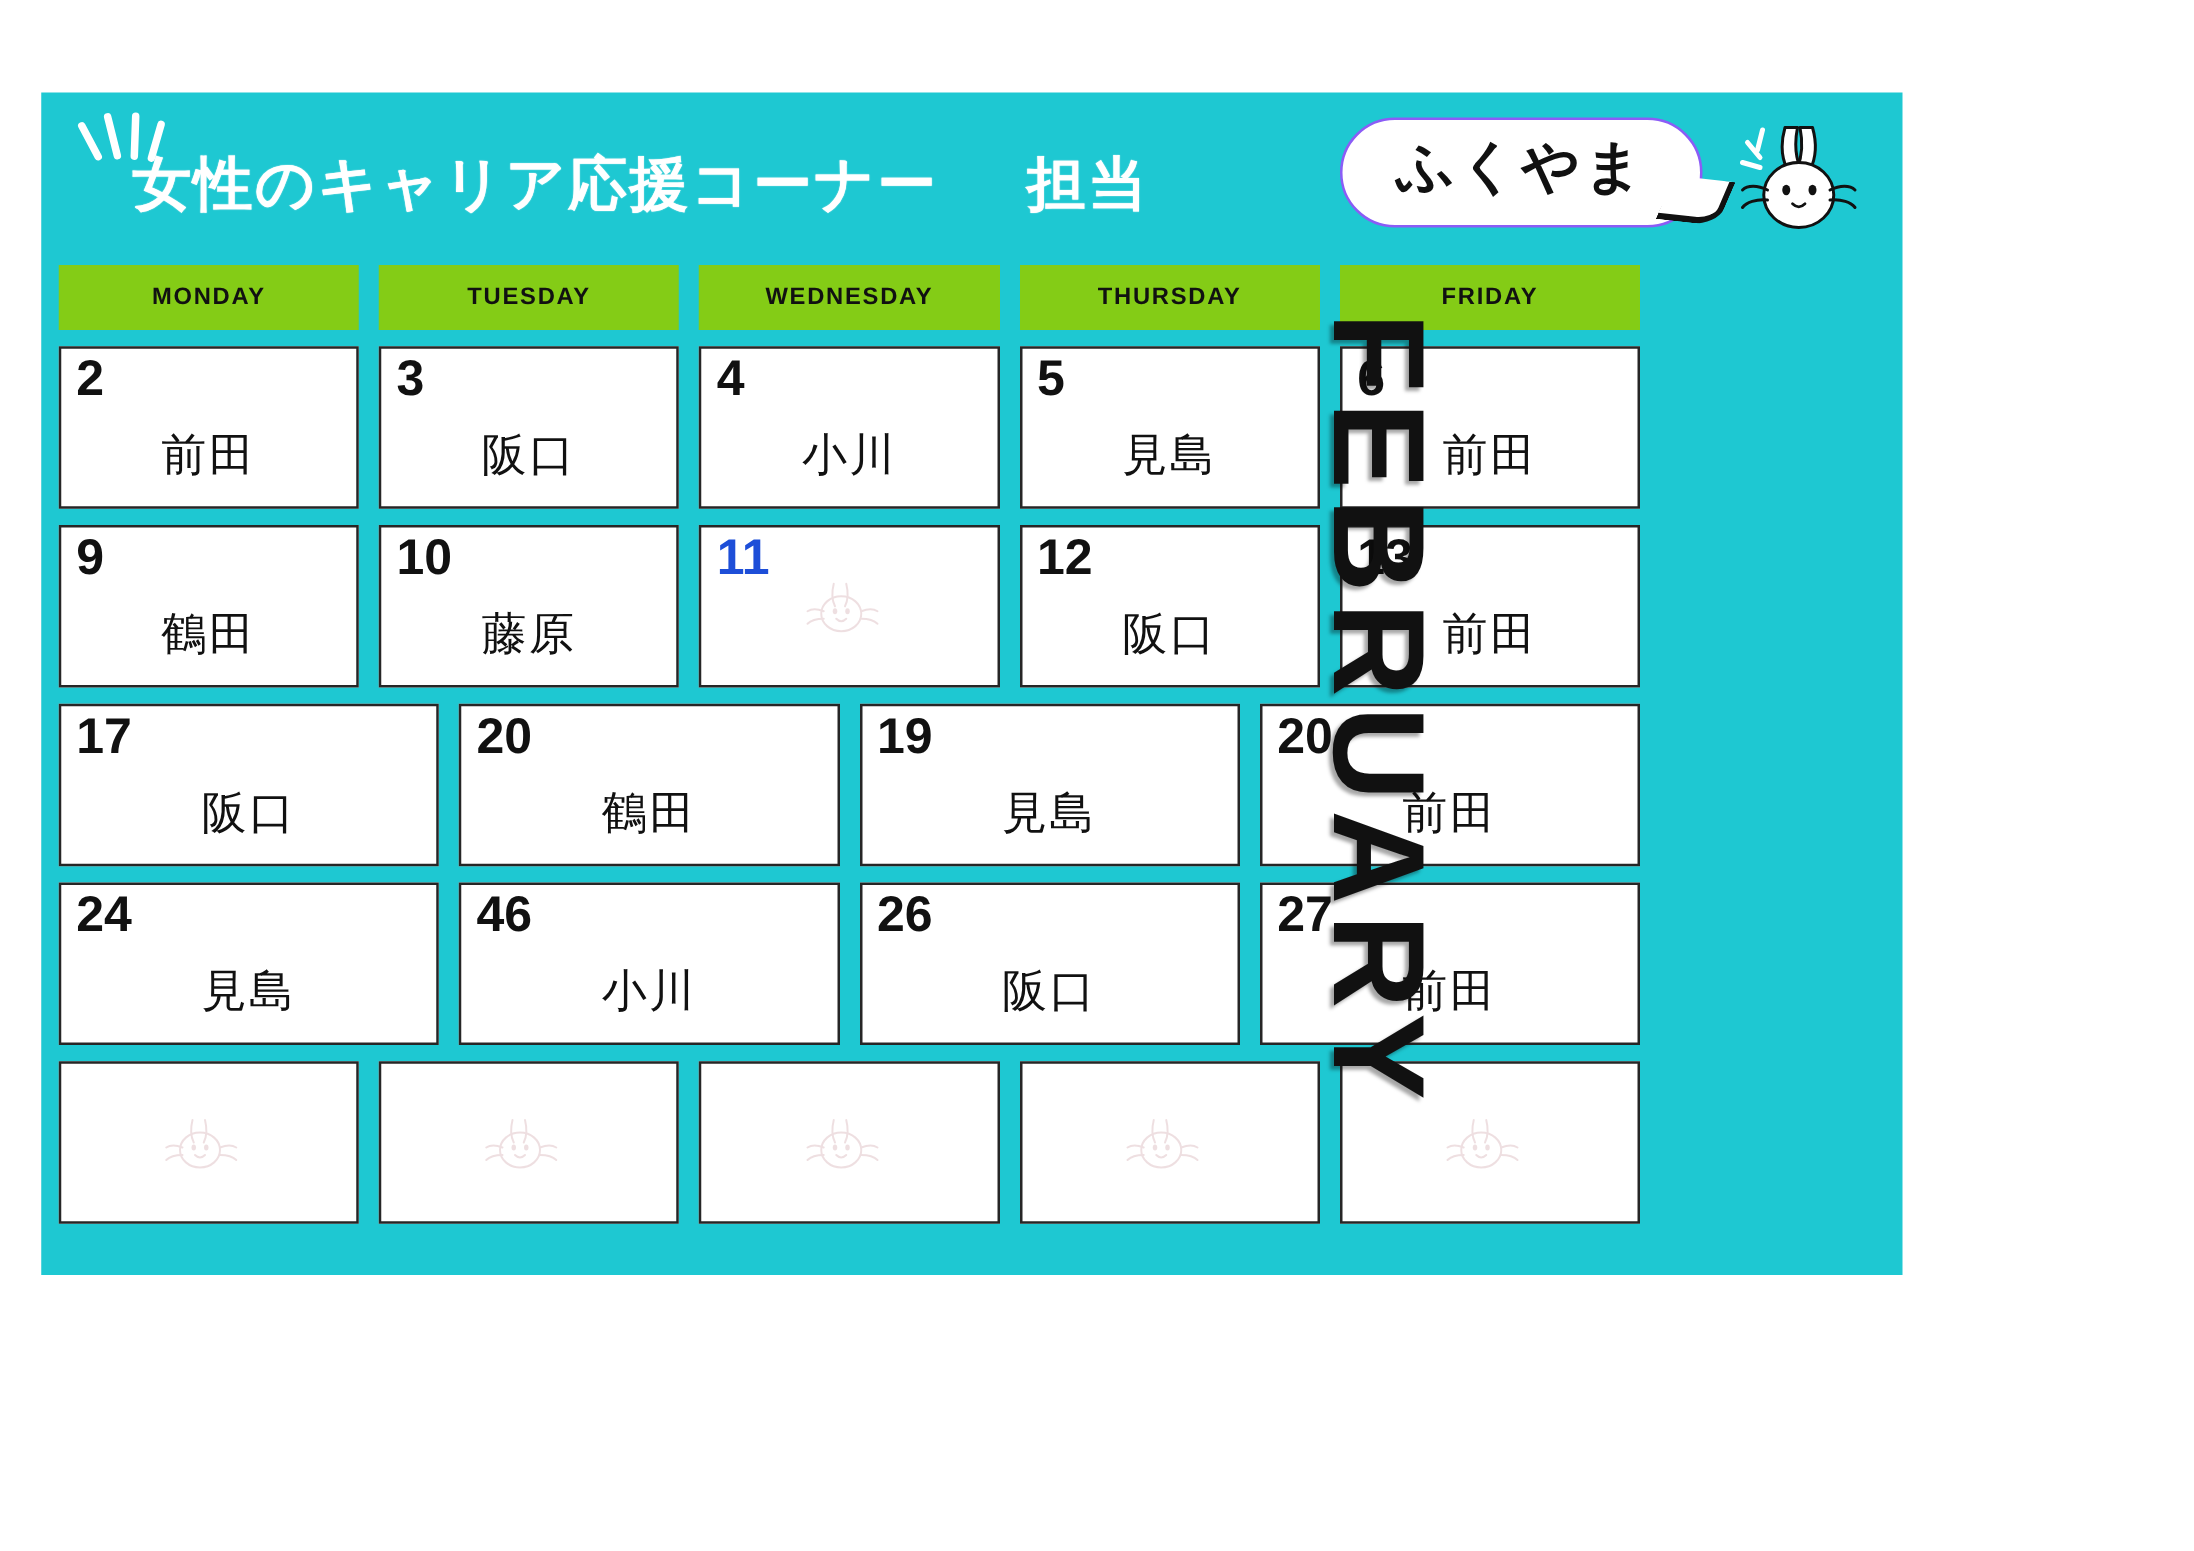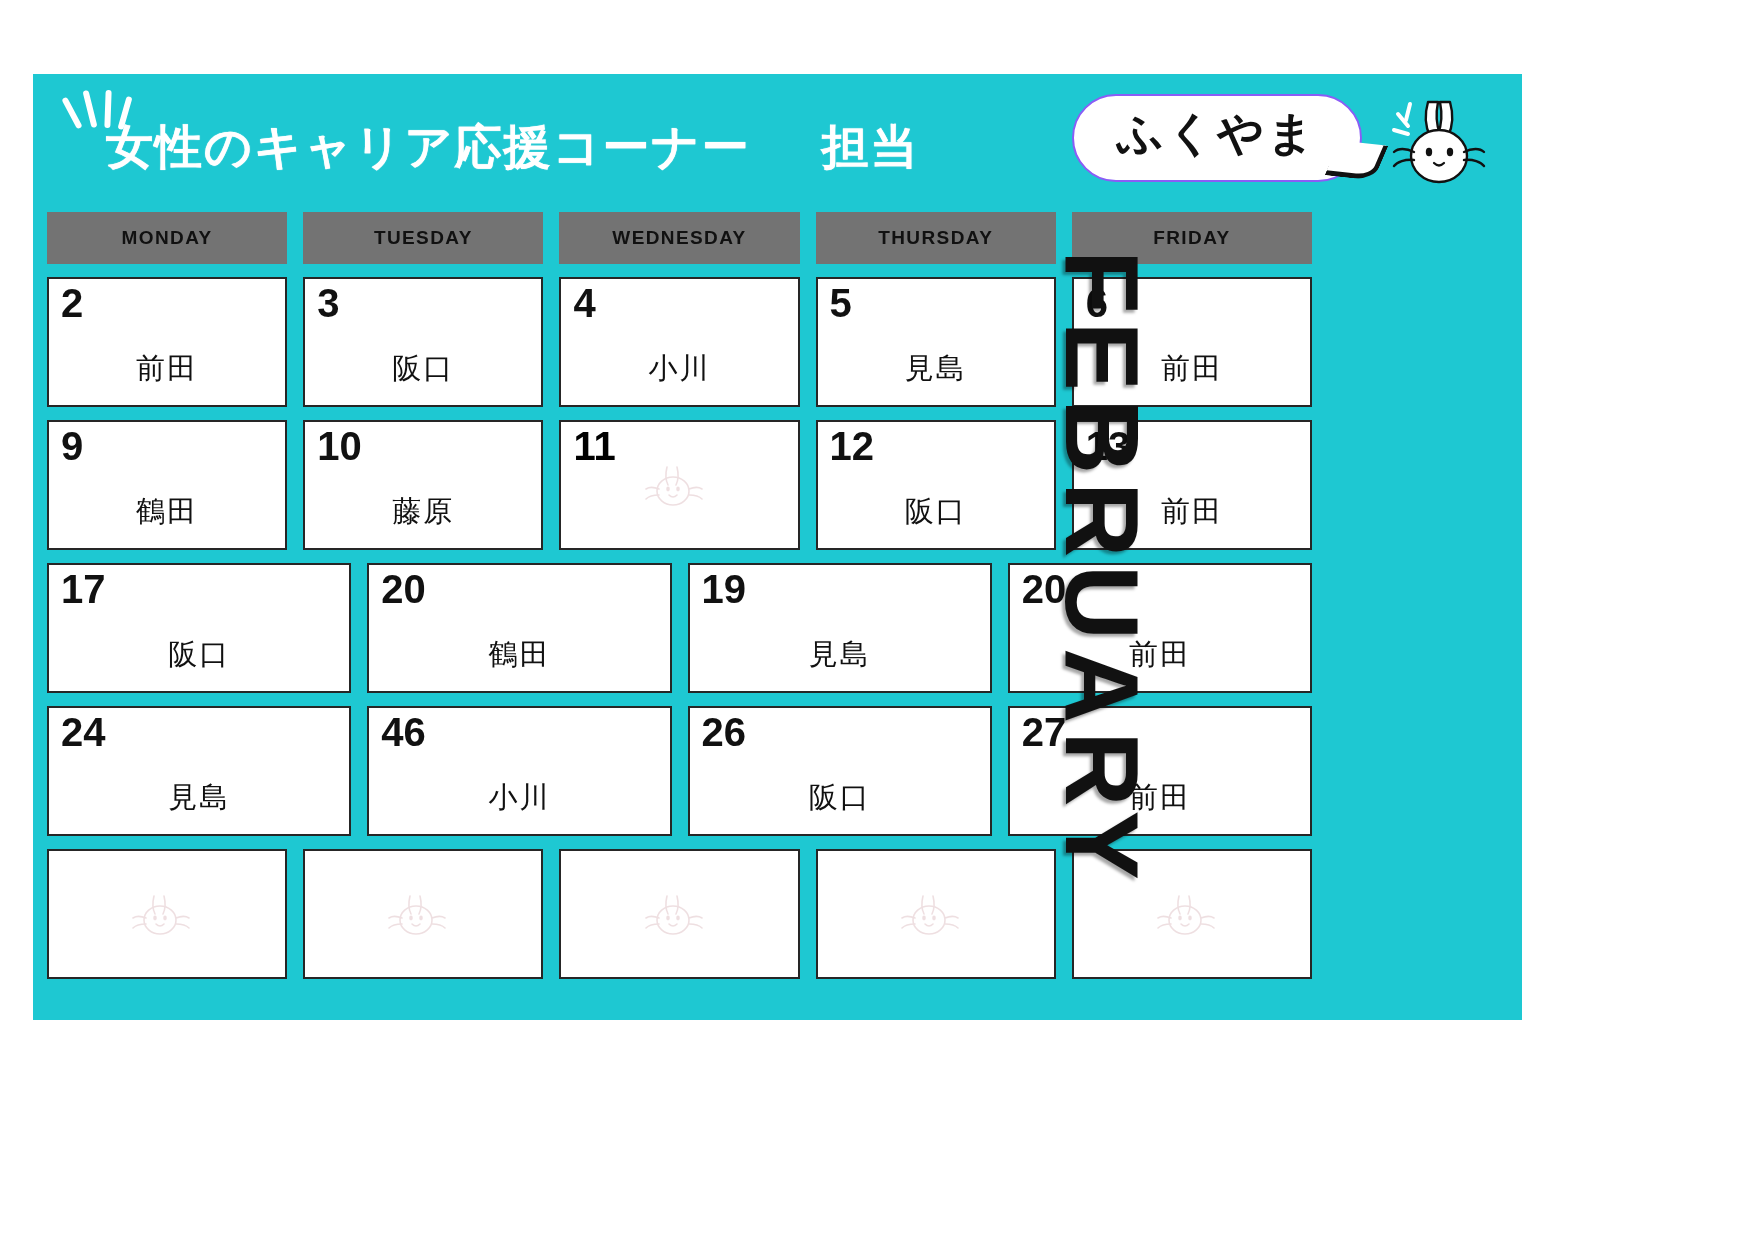--- a/index.html
+++ b/index.html
@@ -129,21 +129,21 @@
     width: 1265px;
   }
   .weekday-row {
     display: flex;
     gap: 16px;
     margin-bottom: 13px;
   }
   .weekday {
     flex: 1 1 0;
     height: 52px;
-    background: #737373;
+    background: #84cc16;
     color: #111111;
     font-size: 19px;
     font-weight: bold;
     letter-spacing: 1.4px;
     display: flex;
     align-items: center;
     justify-content: center;
     box-sizing: border-box;
   }
 
@@ -163,29 +163,29 @@
   .cell-date {
     position: absolute;
     left: 12px;
     top: 4px;
     font-size: 40px;
     font-weight: bold;
     color: #111111;
     line-height: 1;
     font-family: "Liberation Sans", sans-serif;
   }
-  .cell-date.holiday { color: #000000; }
+  .cell-date.holiday { color: #1d4ed8; }
   .cell-name {
     position: absolute;
     left: 0;
     right: 0;
     bottom: 16px;
     text-align: center;
     font-family: "DejaVu Sans", sans-serif;
-    font-size: 29px;
+    font-size: 36px;
     color: #111111;
     letter-spacing: 2px;
   }
   .cell-watermark {
     position: absolute;
     left: 50%;
     top: 50%;
     transform: translate(-50%, -50%);
     width: 74px;
     height: 56px;

